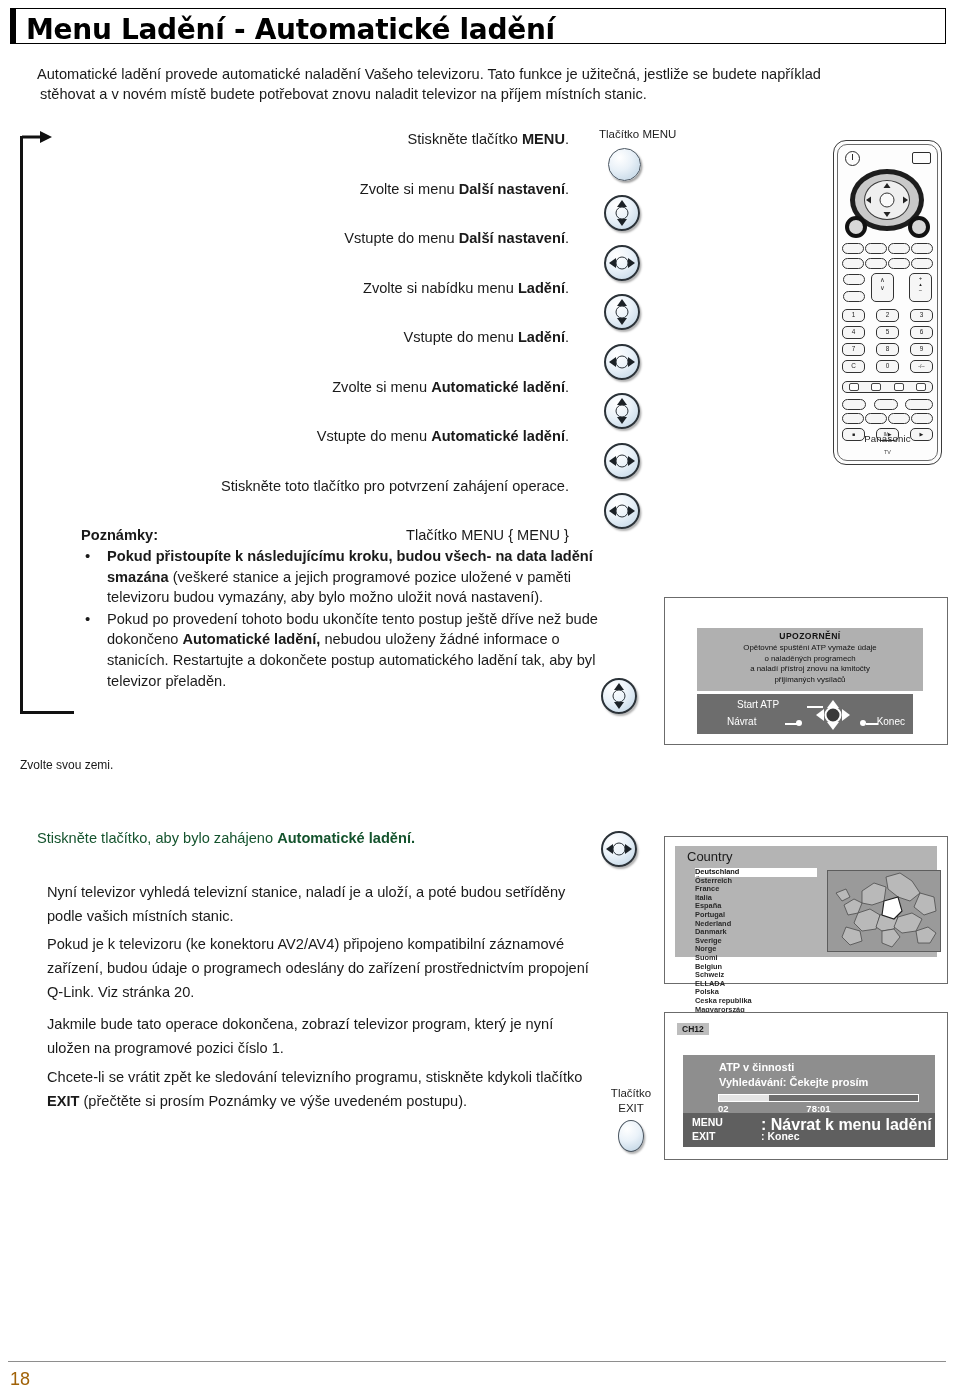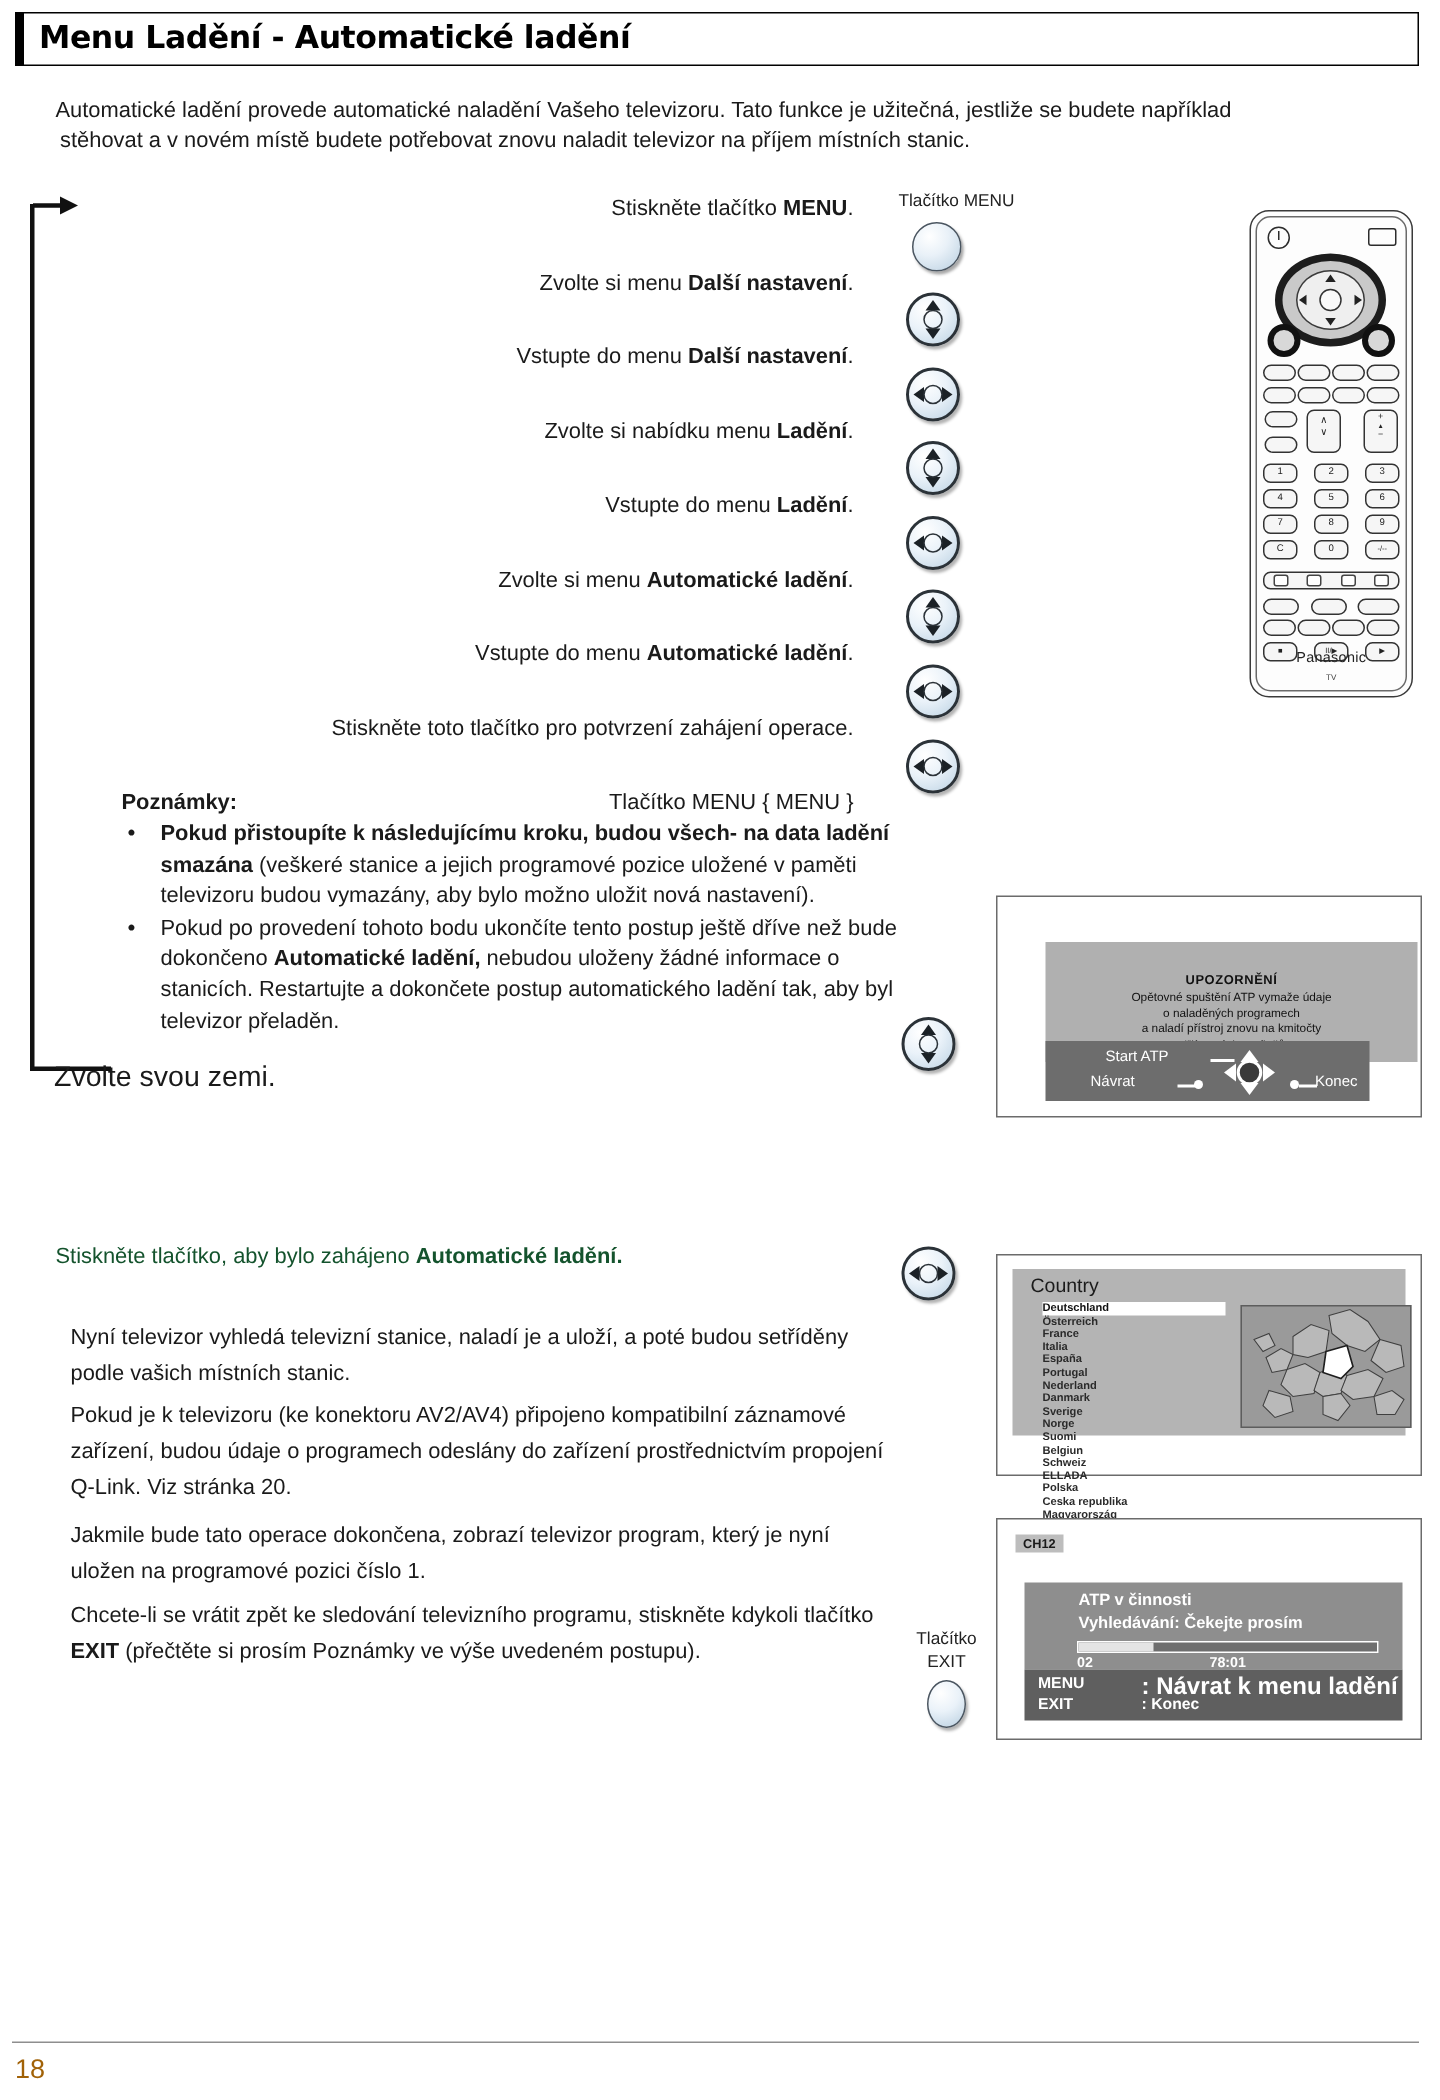--- a/index.html
+++ b/index.html
@@ -14,21 +14,21 @@
 
   
   .header-box{
     position:absolute;left:10px;top:8px;width:936px;height:36px;
     border:1.5px solid #000;border-left:6px solid #000;
     box-sizing:border-box;background:#fff;
   }
   .header-title{
     position:absolute;left:26px;top:13px;
     font-family:"DejaVu Sans","Liberation Sans",sans-serif;
-    font-weight:bold;font-size:21px;letter-spacing:-0.3px;color:#000;
+    font-weight:bold;font-size:28px;letter-spacing:-0.3px;color:#000;
     white-space:nowrap;
     text-align:center;
   }
 
   
   .intro{
     position:absolute;left:37px;top:64px;width:890px;
     font-size:14.6px;line-height:20px;color:#1a1a1a;
   }
   .intro .l2{display:block;margin-left:3px;}
@@ -50,21 +50,21 @@
   .step b{font-weight:bold;}
 
   
   .notes{position:absolute;left:49px;top:527px;width:540px;margin-left:32px;}
   .notes-title{font-weight:bold;font-size:14.6px;margin-bottom:3px;}
   .note-row{display:flex;margin-bottom:1px;}
   .note-bullet{width:22px;flex:0 0 22px;font-size:15px;line-height:20.5px;text-align:left;padding-left:4px;}
   .note-text{flex:1;font-size:14.6px;line-height:20.6px;}
   .note-text b{font-weight:bold;}
   .zvolte-zemi{
-    position:absolute;left:20px;top:708px;font-size:19px;color:#1a1a1a;margin-left:16px;
+    position:absolute;left:20px;top:758px;font-size:12px;color:#1a1a1a;
   }
 
   
   .btncol{position:absolute;left:600px;top:128px;width:92px;}
   .btn-label{
     position:absolute;left:-1px;top:0;font-size:11.5px;color:#222;white-space:nowrap;
   }
   .keybtn{position:absolute;width:38px;height:38px;}
 
   .k-round{
@@ -161,23 +161,23 @@
 
   
   .tvbox{
     position:absolute;border:1.3px solid #6b6b6b;background:#ffffff;box-sizing:border-box;
   }
   .tv-warn{left:664px;top:597px;width:284px;height:148px;}
   .tv-country{left:664px;top:836px;width:284px;height:148px;}
   .tv-atp{left:664px;top:1012px;width:284px;height:148px;}
 
   .warn-panel{
-    position:absolute;left:32px;top:30px;width:248px;
+    position:absolute;left:32px;top:30px;width:226px;
     background:#b0b0b0;color:#111;text-align:center;
-    padding:20px 4px 6px;box-sizing:border-box;
+    padding:3px 4px 6px;box-sizing:border-box;
   }
   .warn-head{font-weight:bold;font-size:8.6px;letter-spacing:.4px;margin-bottom:2px;}
   .warn-line{font-size:7.9px;line-height:10.6px;}
   .start-panel{
     position:absolute;left:32px;top:96px;width:216px;height:40px;
     background:#6d6d6d;
   }
   .sp-label{position:absolute;font-weight:normal;font-size:10px;color:#fff;white-space:nowrap;}
   .sp-start{left:40px;top:5px;}
   .sp-navrat{left:30px;top:22px;}

